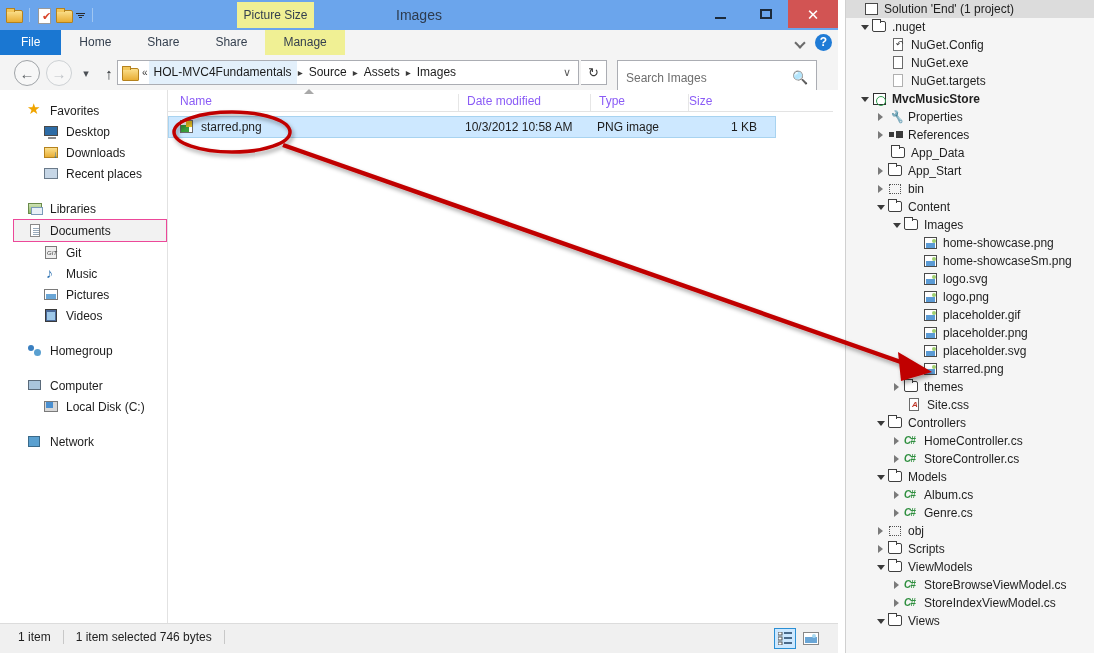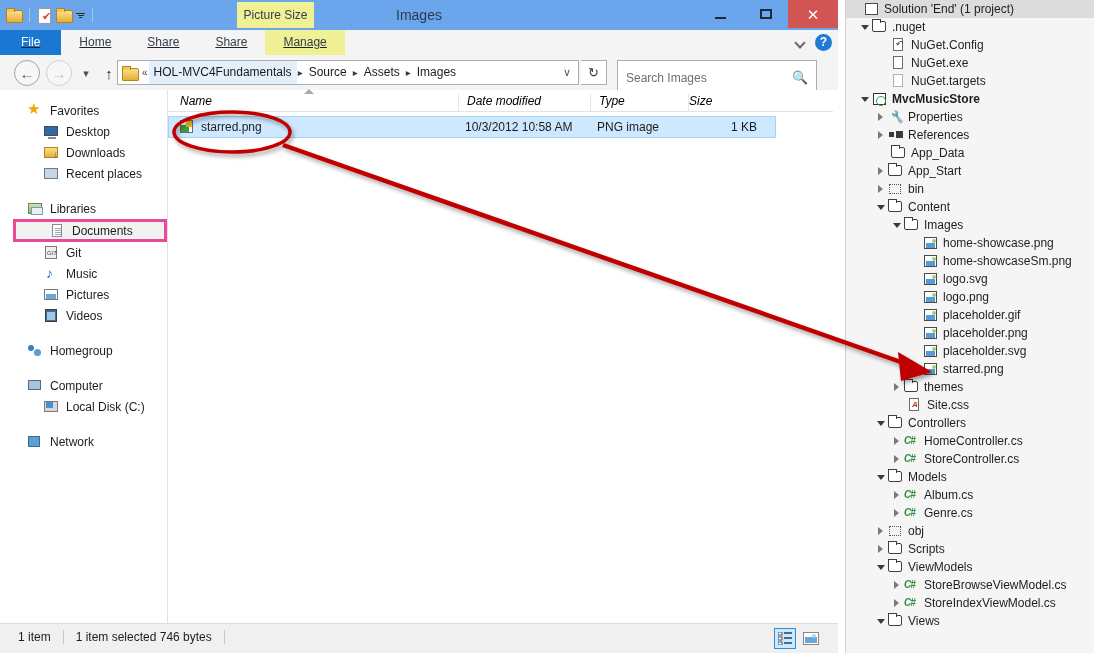--- a/index.html
+++ b/index.html
@@ -65,21 +65,21 @@
   .pt-tab {
     position: absolute; left: 237px; top: 2px; width: 77px; height: 26px;
     background: #f0f094; text-align: center; line-height: 26px; font-size: 12px; color: #35404f;
   }
 
   
   .ribbon {
     position: absolute; left: 0; top: 30px; width: 838px; height: 25px;
     background: #f4f4f4;
   }
-  .rb-tabs { position: absolute; left: 0; top: 0; height: 25px; display: flex; text-decoration: underline; }
+  .rb-tabs { position: absolute; left: 0; top: 0; height: 25px; display: flex; }
   .rb-tab { height: 25px; line-height: 25px; padding: 0 18px; font-size: 12px; color: #35404f; }
   .rb-tab.file { background: #1a77d2; color: #fff; padding: 0 21px; }
   .rb-tab.manage { background: #f0f094; }
   .rb-right { position: absolute; right: 6px; top: 0; height: 25px; display: flex; align-items: center; gap: 10px; }
   .chev-down { width: 9px; height: 9px; position: relative; }
   .chev-down:before {
     content: ""; position: absolute; left: 0; top: 1px; width: 6px; height: 6px;
     border-right: 2px solid #6a6a6a; border-bottom: 2px solid #6a6a6a;
     transform: rotate(45deg);
   }
@@ -108,27 +108,27 @@
   }
   .searchbox .ph { color: #6e6e6e; font-size: 12px; padding-left: 8px; }
   .searchbox .mag { margin-left: auto; margin-right: 7px; color: #3c3c3c; font-size: 13px; }
 
   
   .body { position: absolute; left: 0; top: 90px; width: 838px; height: 533px; background: #fff; }
   .navpane { position: absolute; left: 5px; top: 0; width: 162px; height: 533px; background: #fff; overflow: hidden;}
   .navpane-inner { padding-top: 10px; }
   .nav-item { height: 21px; display: flex; align-items: center; font-size: 12px; color: #1c1c1c; padding-left: 22px; }
   .nav-item.child { padding-left: 38px; }
-  .nav-item.sel { background: #f2f2f2; border: 3px solid #ec4899; height: 23px; margin-left: 8px; padding-left: 33px;}
+  .nav-item.sel { background: #f2f2f2; border: 1px solid #ec4899; height: 23px; margin-left: 8px; padding-left: 13px;}
   .nav-gap { height: 14px; }
   .ic { width: 17px; height: 16px; margin-right: 6px; flex: 0 0 17px; position: relative;}
 
   .listpane { position: absolute; left: 167px; top: 0; width: 666px; height: 533px; background: #fff; border-left: 1px solid #e2e2e2; }
   .col-head { height: 22px; display: flex; align-items: flex-end; border-bottom: 1px solid #e3e3e3; }
-  .col { font-size: 12px; color: #000000; padding-bottom: 3px; position: relative; font-style: italic; }
+  .col { font-size: 12px; color: #8b5cf6; padding-bottom: 3px; position: relative; }
   .col + .col { border-left: 1px solid #e6e6e6; }
   .col.name { width: 290px; padding-left: 12px; }
   .col.date { width: 132px; padding-left: 8px; }
   .col.type { width: 98px; padding-left: 8px; }
   .col.size { width: 72px; }
   .sortmark { position: absolute; left: 136px; top: -5px; width: 0; height: 0; border-left: 5px solid transparent; border-right: 5px solid transparent; border-bottom: 5px solid #a9a9a9; }
 
   .frow { height: 22px; display: flex; align-items: center; background: #cde8ff; border: 1px solid #a8d3f0; margin-top: 4px; width: 608px; }
   .frow .nm { width: 290px; display: flex; align-items: center; padding-left: 10px; font-size: 12px;}
   .frow .dt { width: 132px; padding-left: 6px; font-size: 12px; color:#1c1c1c;}

